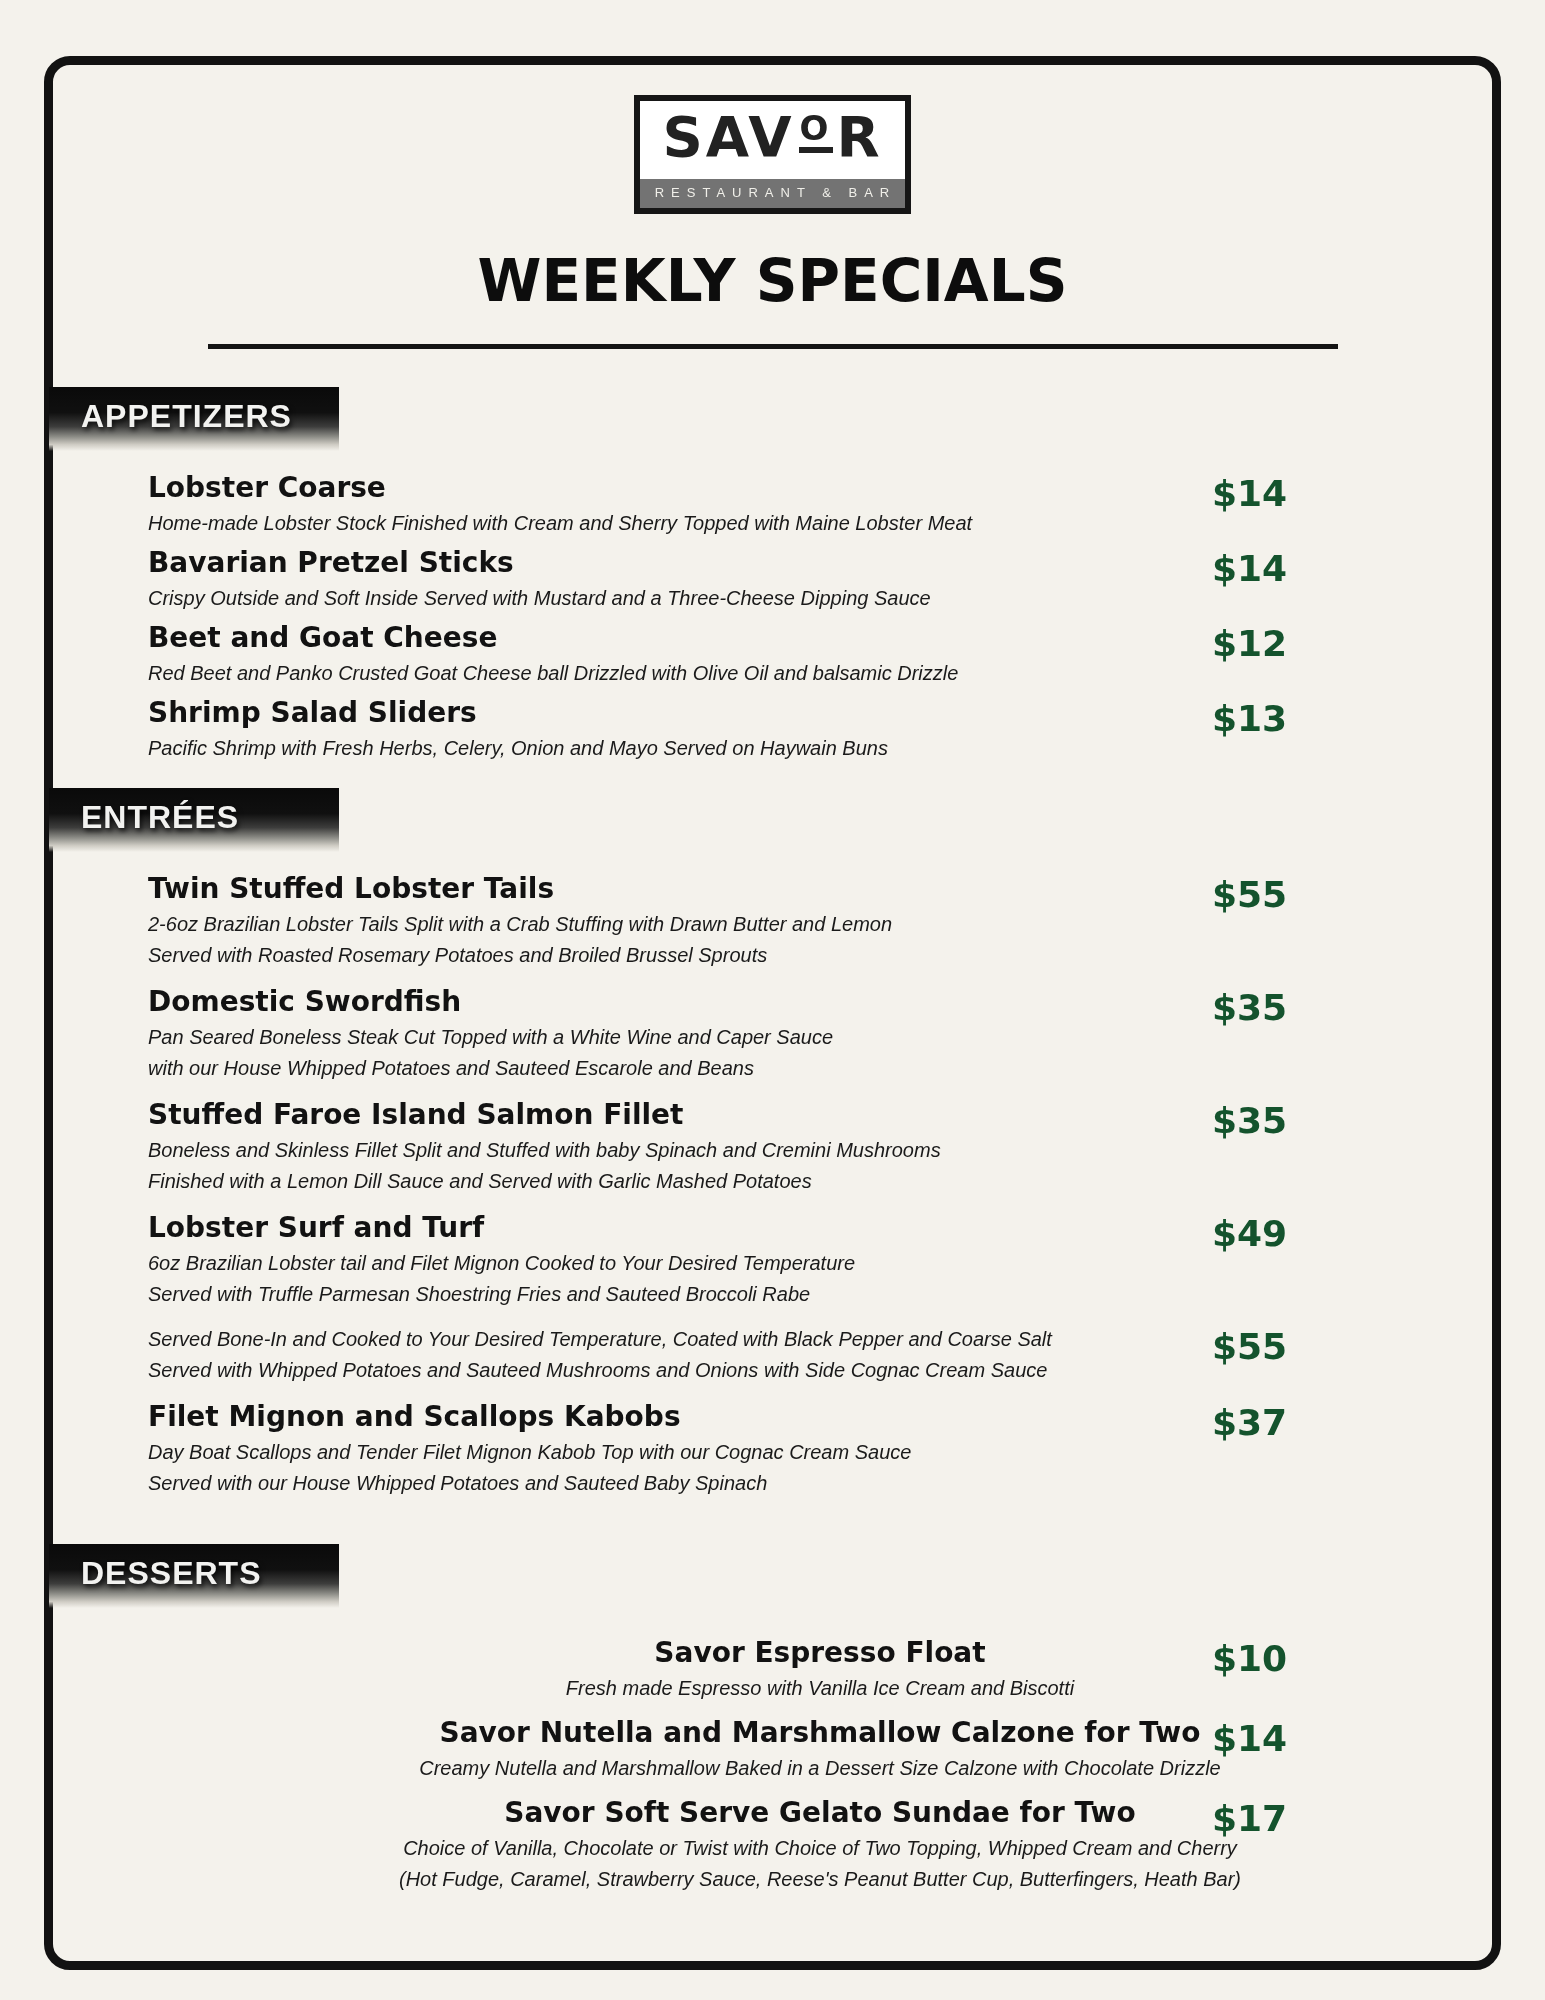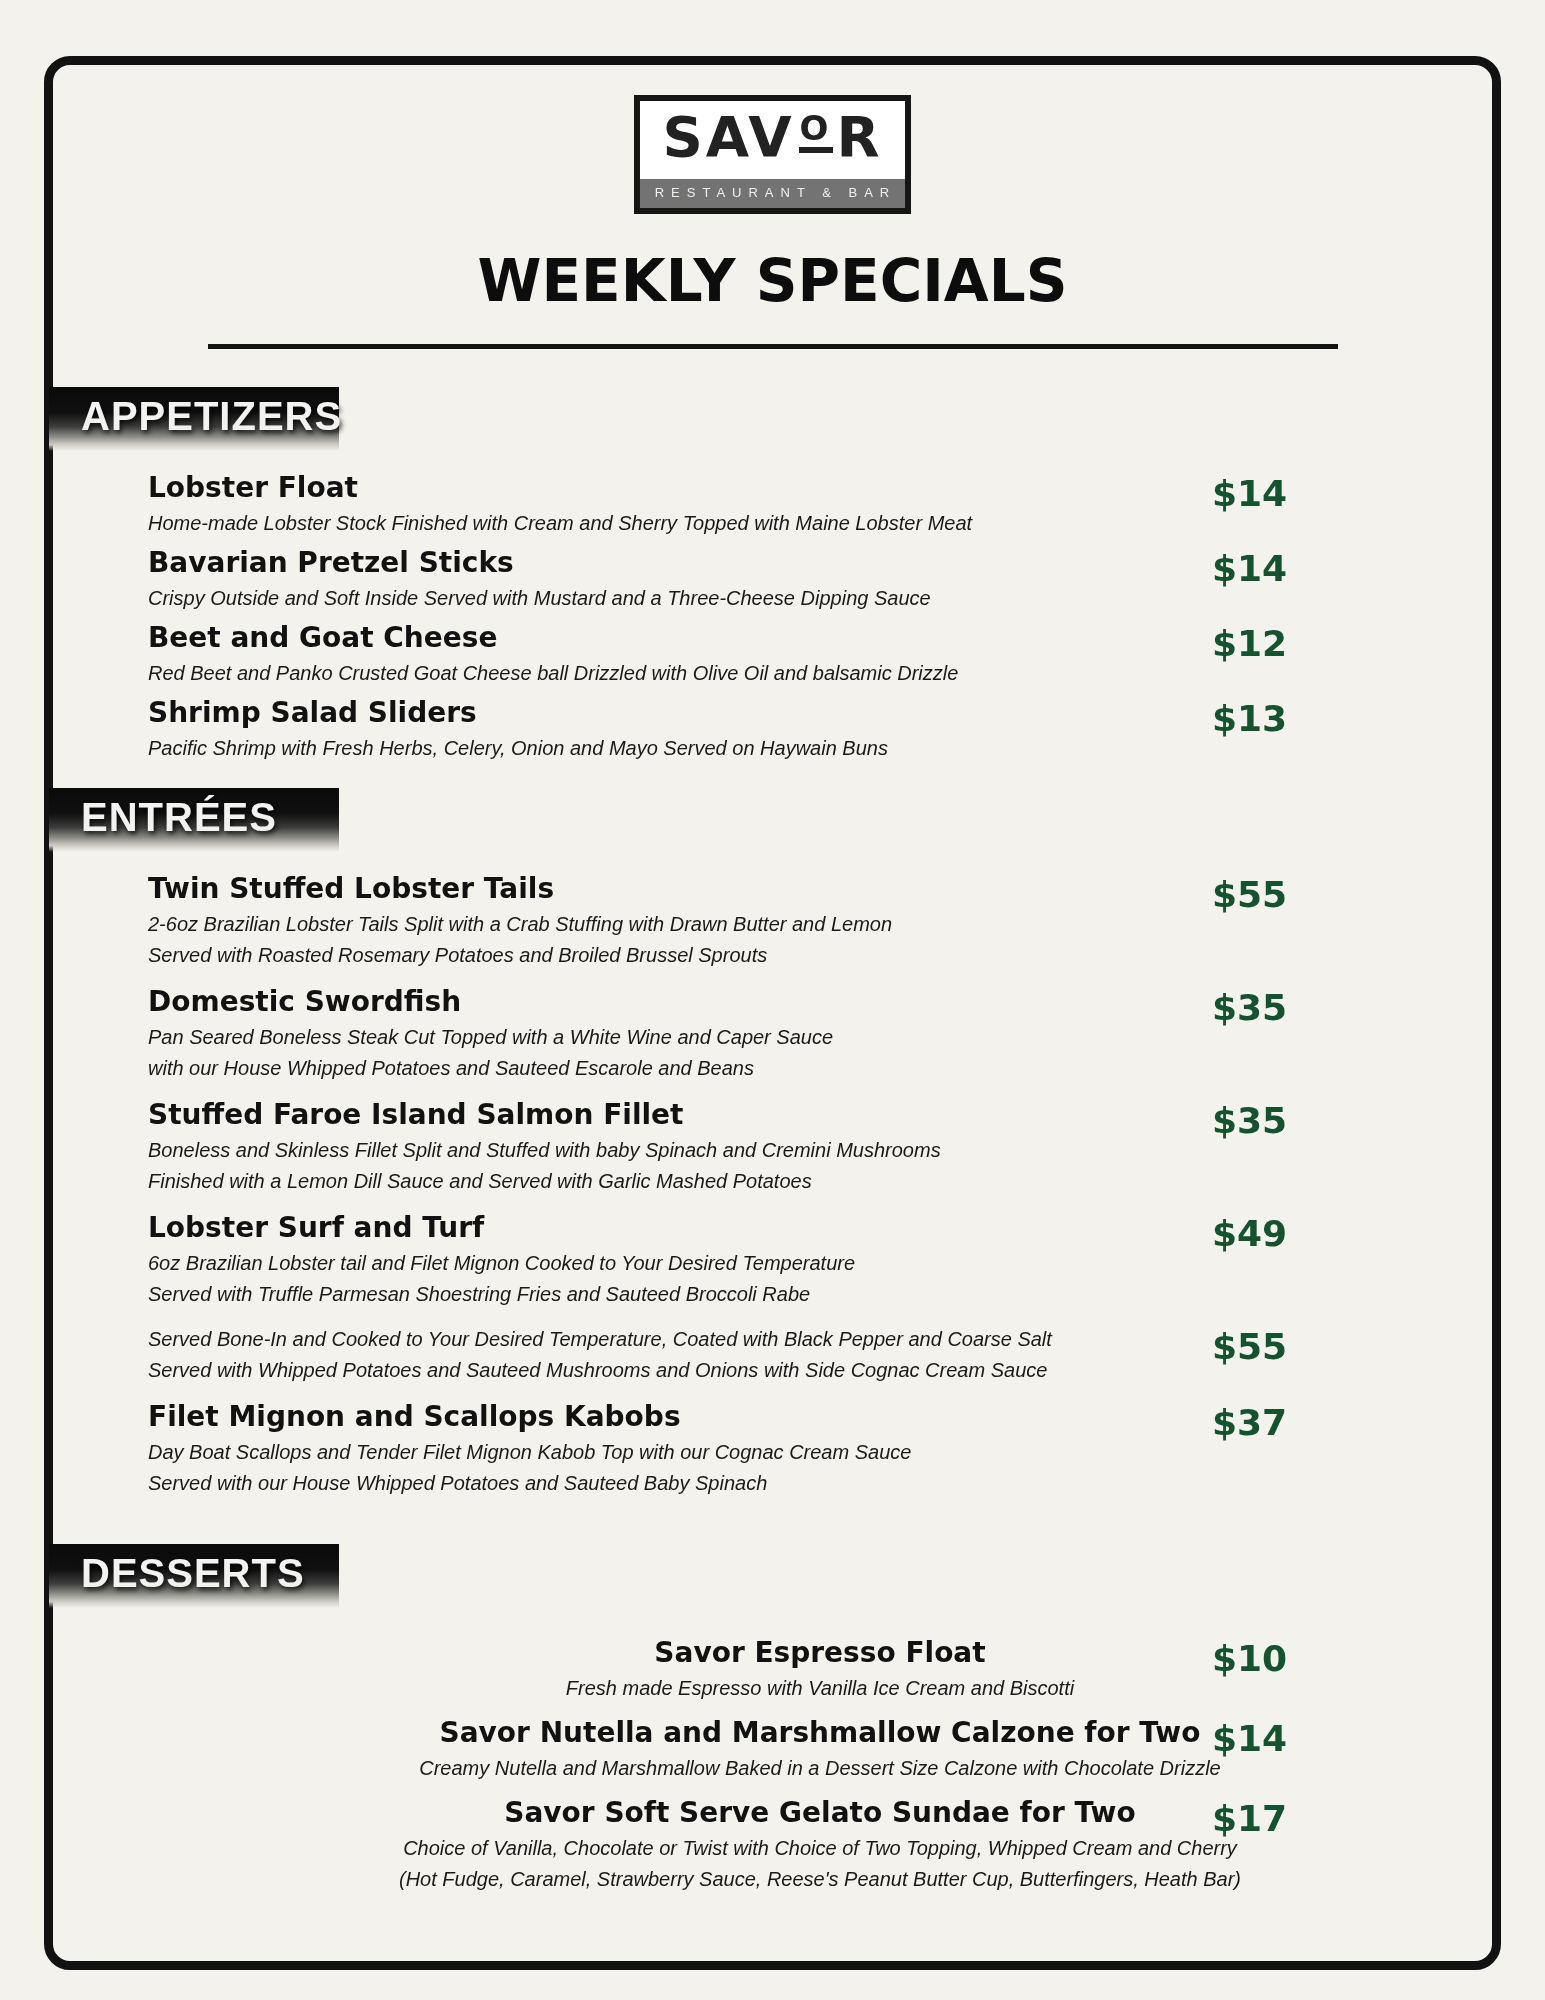--- a/index.html
+++ b/index.html
@@ -75,21 +75,21 @@
     width: 290px; height: 64px;
     margin-left: -4px;
     background: linear-gradient(180deg,
       #0a0a0a 0%, #101010 40%, #3d3d3c 62%,
       #8e8e88 78%, #cfccc4 90%, rgba(244,242,236,0) 100%);
     display: flex;
     align-items: center;
   }
   .section-label {
     color: #f2f2f0;
-    font-size: 40px;
+    font-size: 32px;
     font-weight: bold;
     letter-spacing: 1px;
     padding-left: 32px;
     transform: translateY(-3px);
     text-shadow: 2px 3px 5px rgba(0,0,0,0.7);
     white-space: nowrap;
   }
   .section-items { margin: 20px 0 0 95px; }
   .menu-item { position: relative; }
   .item-name {
@@ -137,21 +137,21 @@
     <div class="divider"></div>
   </div>
   <div id="sections">
   <section class="menu-section sec-0">
     <div class="section-banner">
       <span class="section-label">APPETIZERS</span>
     </div>
     <div class="section-items">
   <div class="menu-item">
     <div class="item-main">
-      <div class="item-name">Lobster Float</div>
+      <div class="item-name">Lobster Coarse</div>
       <div class="item-desc">
                 <div class="desc-line">Home-made Lobster Stock Finished with Cream and Sherry Topped with Maine Lobster Meat</div>
               </div>
     </div>
     <div class="item-price">$14</div>
   </div>
 
   <div class="menu-item">
     <div class="item-main">
       <div class="item-name">Bavarian Pretzel Sticks</div>

